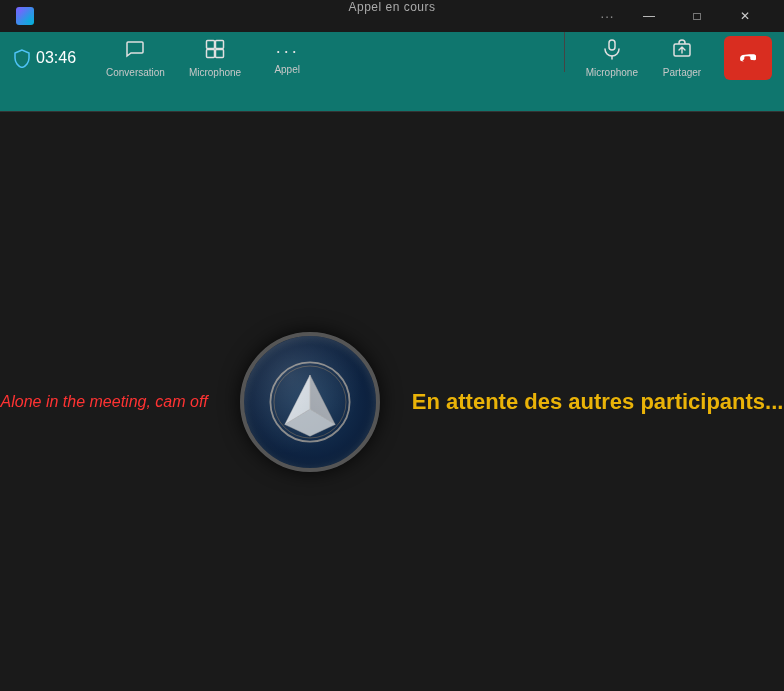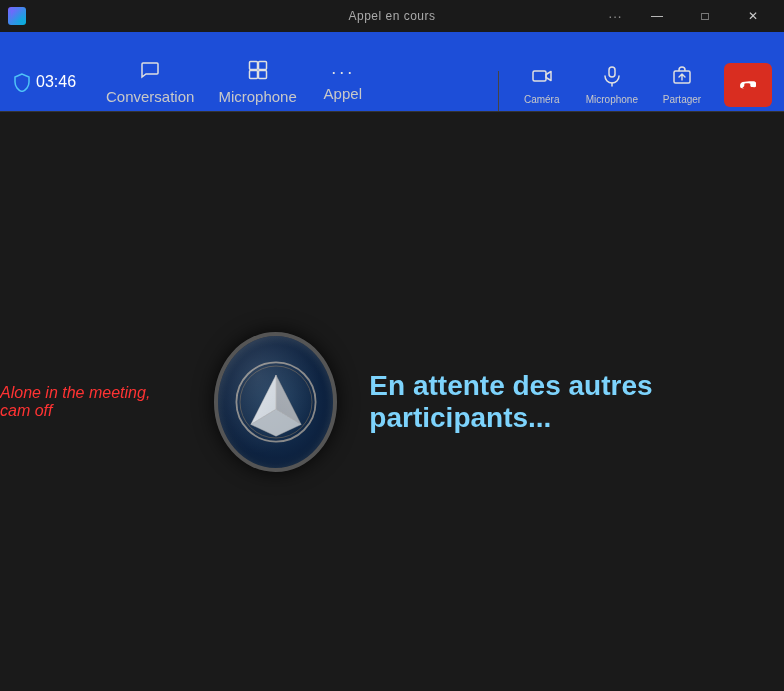--- a/index.html
+++ b/index.html
@@ -11,23 +11,22 @@
       overflow: hidden;
       position: relative;
     }
 
     
     .title-bar {
       width: 100%;
       height: 32px;
       background: #1a1a1a;
       display: flex;
-      align-items: center;
       justify-content: space-between;
-      padding: 0 8px;
+      padding: 0 16px;
     }
     .title-bar-left {
       display: flex;
       align-items: center;
       gap: 6px;
     }
     .app-icon {
       width: 18px;
       height: 18px;
       background: linear-gradient(135deg, #7b61ff, #00b4d8);
@@ -64,23 +63,23 @@
       color: #ccc;
       font-size: 12px;
       cursor: pointer;
       border-radius: 2px;
     }
 
     
     .toolbar {
       width: 100%;
       height: 80px;
-      background: #1d4ed8;
-      display: flex;
-      align-items: flex-end;
+      background: #0f766e;
+      display: flex;
+      align-items: flex-start;
       padding: 0 12px;
       gap: 3px;
       border-bottom: 1px solid #333;
     }
     .toolbar-left {
       display: flex;
       align-items: center;
       gap: 4px;
       flex: 1;
     }
@@ -102,21 +101,21 @@
       cursor: pointer;
       min-width: 64px;
       gap: 4px;
     }
     .toolbar-item .t-icon {
       font-size: 20px;
       color: #e0e0e0;
       line-height: 1;
     }
     .toolbar-item .t-label {
-      font-size: 15px;
+      font-size: 10px;
       color: #c8c8c8;
       white-space: nowrap;
       text-align: center;
     }
 
     .toolbar-divider {
       width: 1px;
       height: 40px;
       background: #444;
       margin: 0 4px;
@@ -200,24 +199,24 @@
       background: radial-gradient(ellipse at 35% 30%, rgba(255,255,255,0.12) 0%, transparent 60%);
     }
 
     
     .logo-svg {
       width: 90px;
       height: 90px;
     }
 
     .waiting-text {
-      color: #7dd3fc;
-      font-size: 28px;
+      color: #eab308;
+      font-size: 22px;
       font-weight: 700;
-      text-align: left;
+      text-align: center;
     }
 
     
     .shield-svg {
       width: 20px;
       height: 20px;
     }
   </style>
 </head>
 <body>
@@ -283,29 +282,20 @@
     <div class="toolbar-item">
       <span class="t-icon" style="font-size:18px;color:#e0e0e0;letter-spacing:2px;">···</span>
       <span class="t-label">Appel</span>
     </div>
   </div>
 
   <div class="toolbar-divider"></div>
 
   <div class="toolbar-right">
 
-    <div class="toolbar-item-active">
-      <span class="t-icon">
-        <svg width="22" height="22" viewBox="0 0 22 22" fill="none">
-          <rect x="2" y="6" width="13" height="10" rx="1.5" stroke="#e0e0e0" stroke-width="1.5"></rect>
-          <path d="M15 9.5l5-3v9l-5-3V9.5z" stroke="#e0e0e0" stroke-width="1.5" stroke-linejoin="round"></path>
-        </svg>
-      </span>
-      <span class="t-label">Caméra</span>
-    </div>
 
     <div class="toolbar-item-active">
       <span class="t-icon">
         <svg width="22" height="22" viewBox="0 0 22 22" fill="none">
           <rect x="8" y="2" width="6" height="10" rx="3" stroke="#e0e0e0" stroke-width="1.5"></rect>
           <path d="M4 11c0 3.866 3.134 7 7 7s7-3.134 7-7" stroke="#e0e0e0" stroke-width="1.5" stroke-linecap="round"></path>
           <line x1="11" y1="18" x2="11" y2="21" stroke="#e0e0e0" stroke-width="1.5" stroke-linecap="round"></line>
         </svg>
       </span>
       <span class="t-label">Microphone</span>

